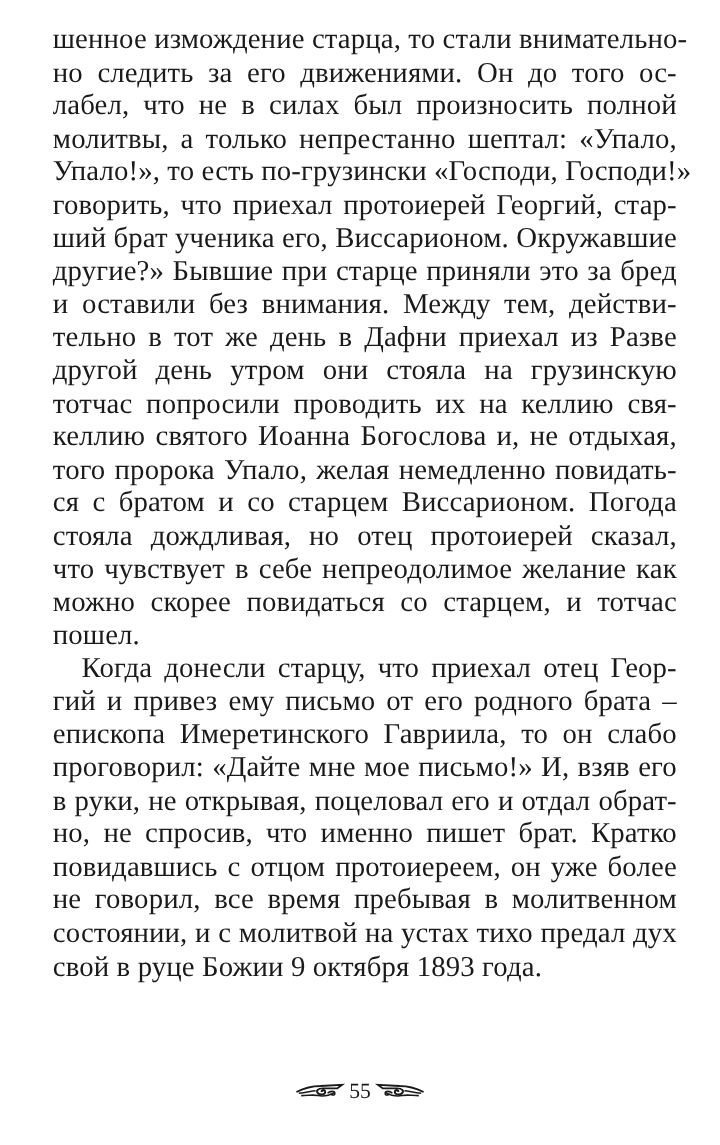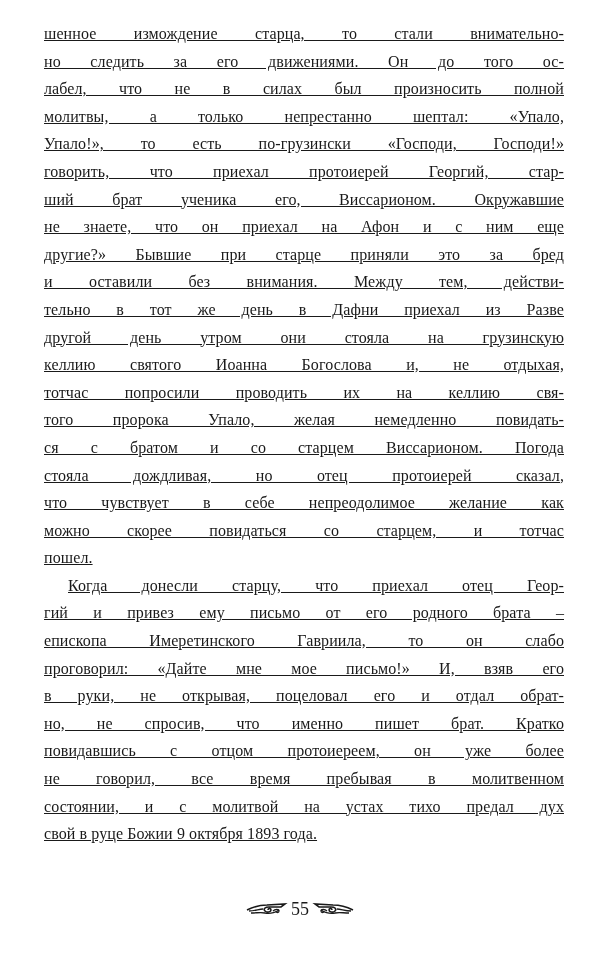--- a/index.html
+++ b/index.html
@@ -18,26 +18,25 @@
     .page {
       position: absolute;
       left: 44px;
       top: 20px;
       width: 520px;
     }
     .line {
       display: block;
       height: 27.6px;
       line-height: 27.6px;
-      font-size: 16px;
+      font-size: 24px;
       white-space: nowrap;
       text-align: justify;
       text-align-last: justify;
       letter-spacing: 0.1px;
-      text-decoration: underline;
     }
     .line.last {
       text-align-last: left;
     }
     .line.indent {
       padding-left: 24px;
     }
     .footer {
       position: absolute;
       left: 0;
@@ -69,27 +68,26 @@
     <span class="line">шенное измождение старца, то стали внимательно-</span>
     <span class="line">но следить за его движениями. Он до того ос-</span>
     <span class="line">лабел, что не в силах был произносить полной</span>
     <span class="line">молитвы, а только непрестанно шептал: «Упало,</span>
     <span class="line">Упало!», то есть по-грузински «Господи, Господи!»</span>
   </div>
 
   <div>
     <span class="line">говорить, что приехал протоиерей Георгий, стар-</span>
     <span class="line">ший брат ученика его, Виссарионом. Окружавшие</span>
-    <span class="line">не знаете, что он приехал на Афон и с ним еще</span>
     <span class="line">другие?» Бывшие при старце приняли это за бред</span>
     <span class="line">и оставили без внимания. Между тем, действи-</span>
     <span class="line">тельно в тот же день в Дафни приехал из Разве</span>
     <span class="line">другой день утром они стояла на грузинскую</span>
+    <span class="line">тотчас попросили проводить их на келлию свя-</span>
     <span class="line">келлию святого Иоанна Богослова и, не отдыхая,</span>
-    <span class="line">тотчас попросили проводить их на келлию свя-</span>
     <span class="line">того пророка Упало, желая немедленно повидать-</span>
     <span class="line">ся с братом и со старцем Виссарионом. Погода</span>
     <span class="line">стояла дождливая, но отец протоиерей сказал,</span>
     <span class="line">что чувствует в себе непреодолимое желание как</span>
     <span class="line">можно скорее повидаться со старцем, и тотчас</span>
     <span class="line last">пошел.</span>
   </div>
 
   <div>
     <span class="line indent">Когда донесли старцу, что приехал отец Геор-</span>

